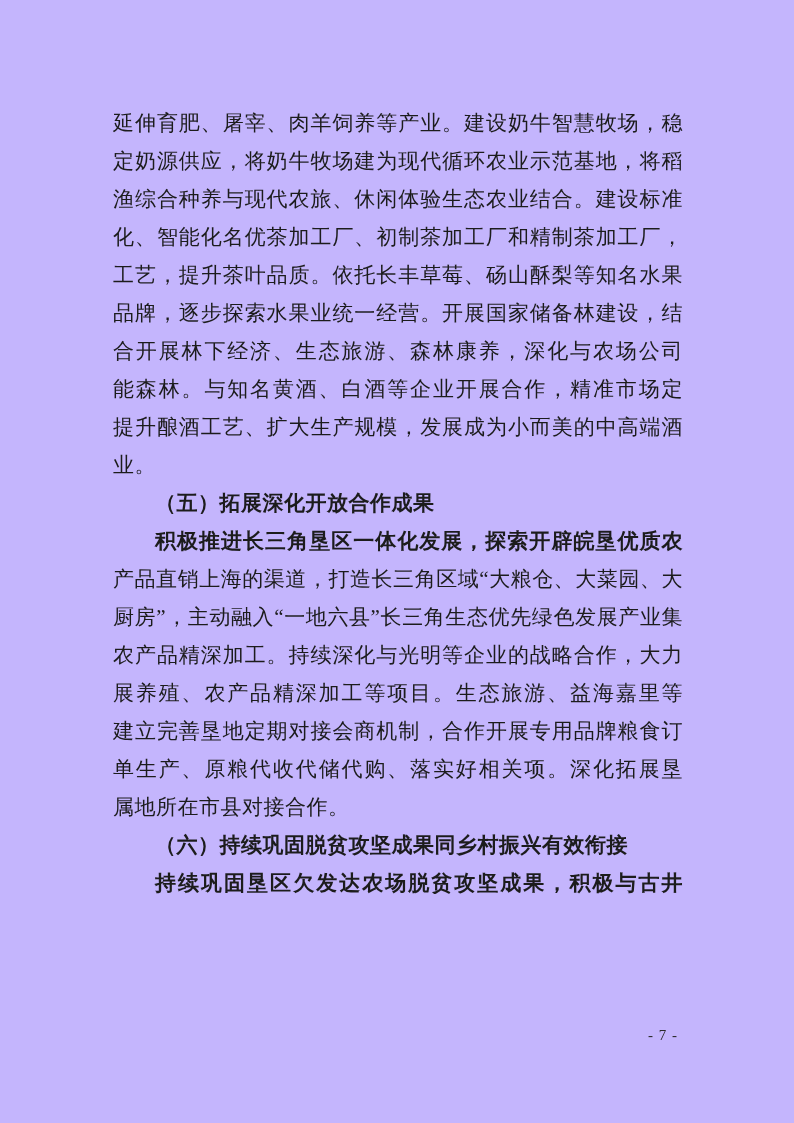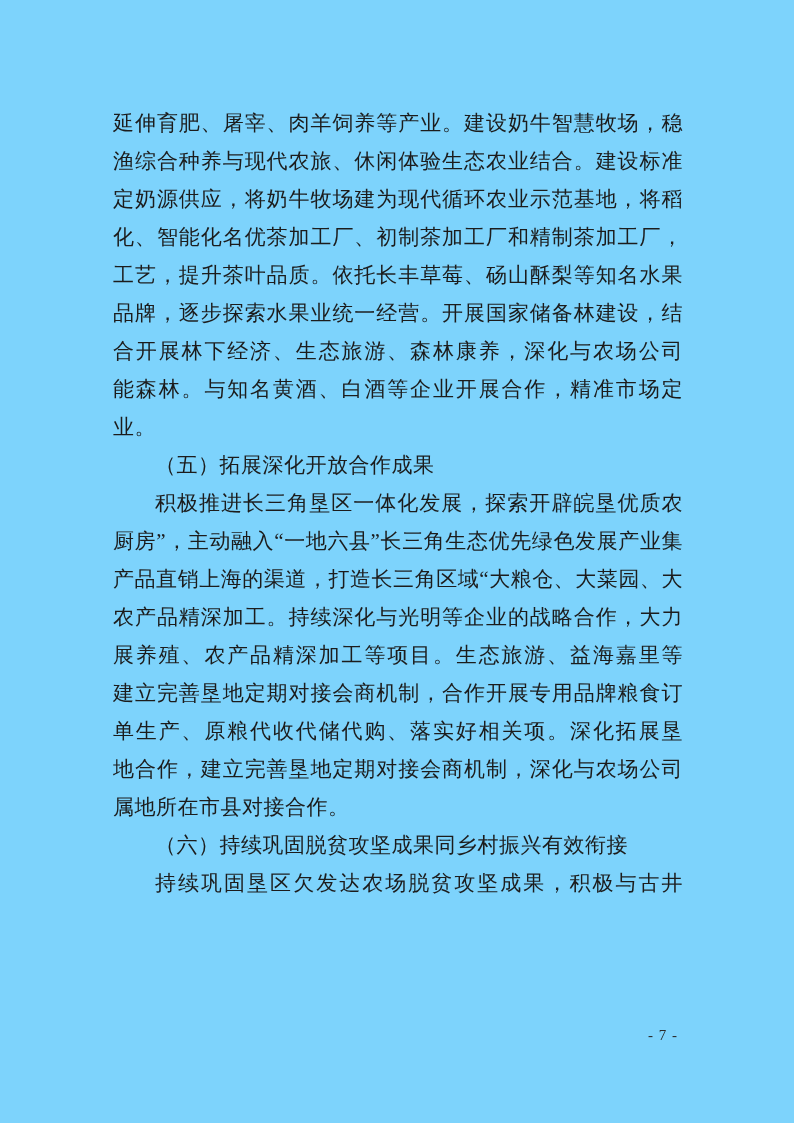--- a/index.html
+++ b/index.html
@@ -4,21 +4,21 @@
 <style>
   html, body {
     margin: 0;
     padding: 0;
     background: #ffffff;
   }
   .page {
     position: relative;
     width: 794px;
     height: 1123px;
-    background: #7dd3fc;
+    background: #c4b5fd;
     overflow: hidden;
     font-family: "Liberation Serif", "DejaVu Serif", serif;
     color: #1c1c1c;
   }
   .page-body {
     position: absolute;
     left: 113px;
     top: 104px;
     width: 570px;
   }
@@ -31,26 +31,27 @@
     text-align-last: justify;
     overflow: hidden;
     color: #1c1c1c;
   }
   .line.short {
     text-align: left;
     text-align-last: left;
   }
   .line.indent {
     text-indent: 2em;
+    font-weight: bold;
   }
   .line.heading {
     text-align: left;
     text-align-last: left;
     text-indent: 2em;
-    font-weight: 400;
+    font-weight: 700;
   }
   .page-number {
     position: absolute;
     left: 113px;
     top: 1026px;
     width: 570px;
     padding-right: 5px;
     box-sizing: border-box;
     text-align: right;
     font-size: 15px;
@@ -58,35 +59,35 @@
     letter-spacing: 1px;
     color: #2a2a2a;
   }
 </style>
 </head>
 <body>
 
 <div class="page">
   <div class="page-body">
     <div class="line">延伸育肥、屠宰、肉羊饲养等产业。建设奶牛智慧牧场，稳</div>
+    <div class="line">定奶源供应，将奶牛牧场建为现代循环农业示范基地，将稻</div>
     <div class="line">渔综合种养与现代农旅、休闲体验生态农业结合。建设标准</div>
-    <div class="line">定奶源供应，将奶牛牧场建为现代循环农业示范基地，将稻</div>
     <div class="line">化、智能化名优茶加工厂、初制茶加工厂和精制茶加工厂，</div>
     <div class="line">工艺，提升茶叶品质。依托长丰草莓、砀山酥梨等知名水果</div>
     <div class="line">品牌，逐步探索水果业统一经营。开展国家储备林建设，结</div>
     <div class="line">合开展林下经济、生态旅游、森林康养，深化与农场公司</div>
     <div class="line">能森林。与知名黄酒、白酒等企业开展合作，精准市场定位、</div>
+    <div class="line">提升酿酒工艺、扩大生产规模，发展成为小而美的中高端酒</div>
     <div class="line short">业。</div>
     <div class="line heading">（五）拓展深化开放合作成果</div>
     <div class="line indent">积极推进长三角垦区一体化发展，探索开辟皖垦优质农</div>
+    <div class="line">产品直销上海的渠道，打造长三角区域“大粮仓、大菜园、大</div>
     <div class="line">厨房”，主动融入“一地六县”长三角生态优先绿色发展产业集</div>
-    <div class="line">产品直销上海的渠道，打造长三角区域“大粮仓、大菜园、大</div>
     <div class="line">农产品精深加工。持续深化与光明等企业的战略合作，大力发</div>
     <div class="line">展养殖、农产品精深加工等项目。生态旅游、益海嘉里等</div>
     <div class="line">建立完善垦地定期对接会商机制，合作开展专用品牌粮食订</div>
     <div class="line">单生产、原粮代收代储代购、落实好相关项。深化拓展垦</div>
-    <div class="line">地合作，建立完善垦地定期对接会商机制，深化与农场公司</div>
     <div class="line short">属地所在市县对接合作。</div>
     <div class="line heading">（六）持续巩固脱贫攻坚成果同乡村振兴有效衔接</div>
     <div class="line indent">持续巩固垦区欠发达农场脱贫攻坚成果，积极与古井</div>
   </div>
   <div class="page-number">- 7 -</div>
 </div>
 
 </body></html>

